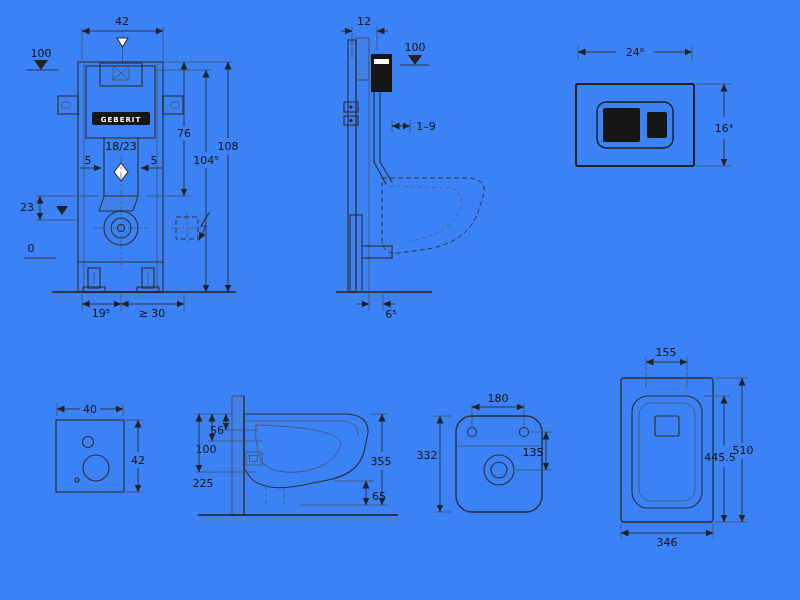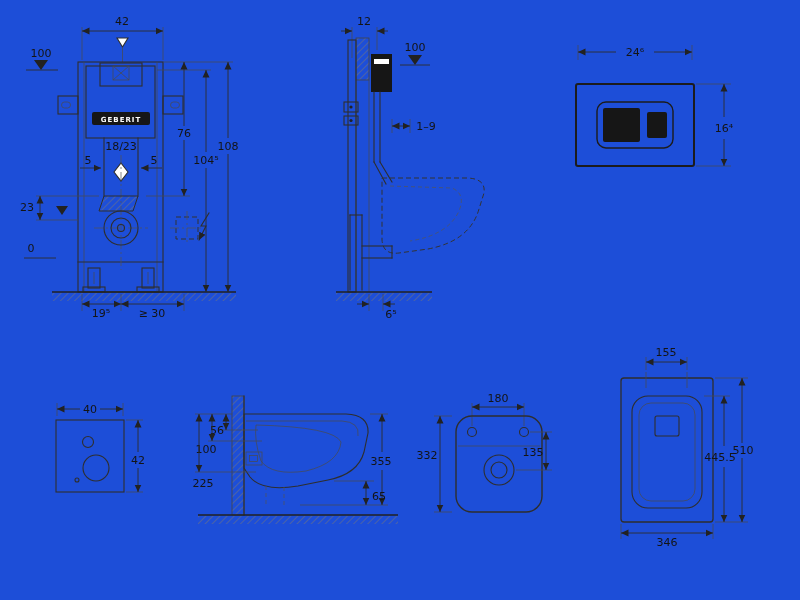--- a/index.html
+++ b/index.html
@@ -1,16 +1,16 @@
 <!DOCTYPE html>
 <html><head>
 <meta charset="utf-8">
 <style>
   html,body{margin:0;padding:0;background:#fff;}
-  .canvas{position:relative;width:800px;height:600px;background:#1d4ed8;overflow:hidden;}
+  .canvas{position:relative;width:800px;height:600px;background:#3b82f6;overflow:hidden;}
   svg{display:block}
   .ln{stroke:#2e2e2e;stroke-width:1.1;fill:none;stroke-linecap:square}
   .lnb{stroke:#1c1c1c;stroke-width:2;fill:none}
   .thin{stroke:#4a4a4a;stroke-width:0.7;fill:none}
   .dim{stroke:#2e2e2e;stroke-width:0.9;fill:none}
   .dash{stroke:#333;stroke-width:1;fill:none;stroke-dasharray:5 3}
   .dashthin{stroke:#555;stroke-width:0.7;fill:none;stroke-dasharray:4 3}
   .cl{stroke:#555;stroke-width:0.7;fill:none;stroke-dasharray:9 3 2 3}
   text{font-family:"DejaVu Sans",sans-serif;font-size:11px;fill:#141414}
   text.mid{text-anchor:middle}

